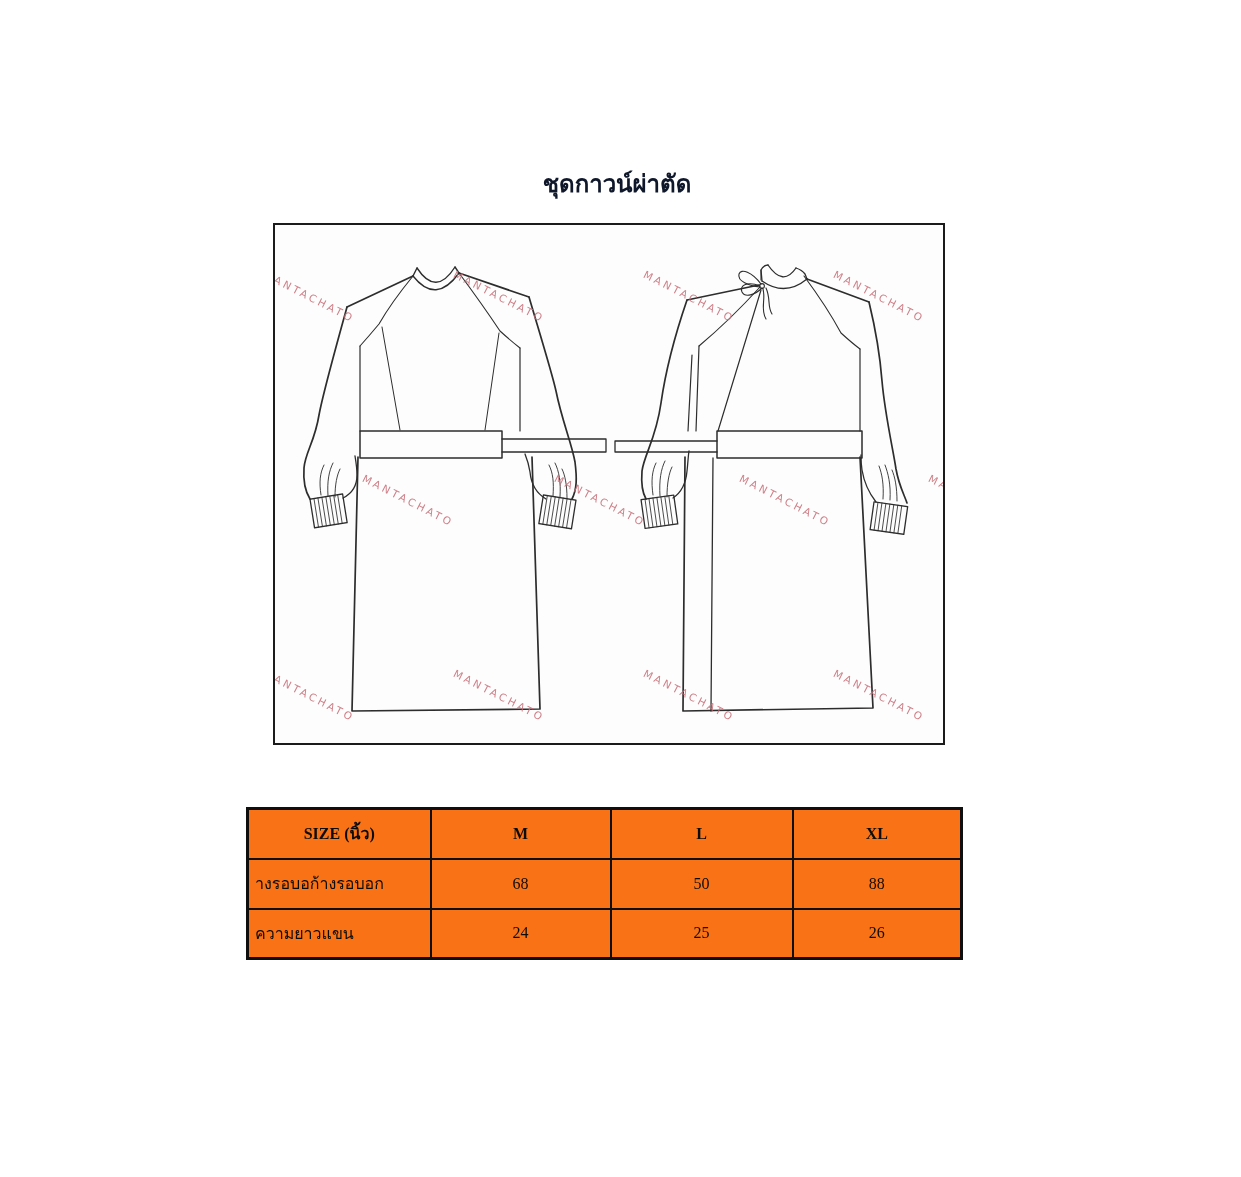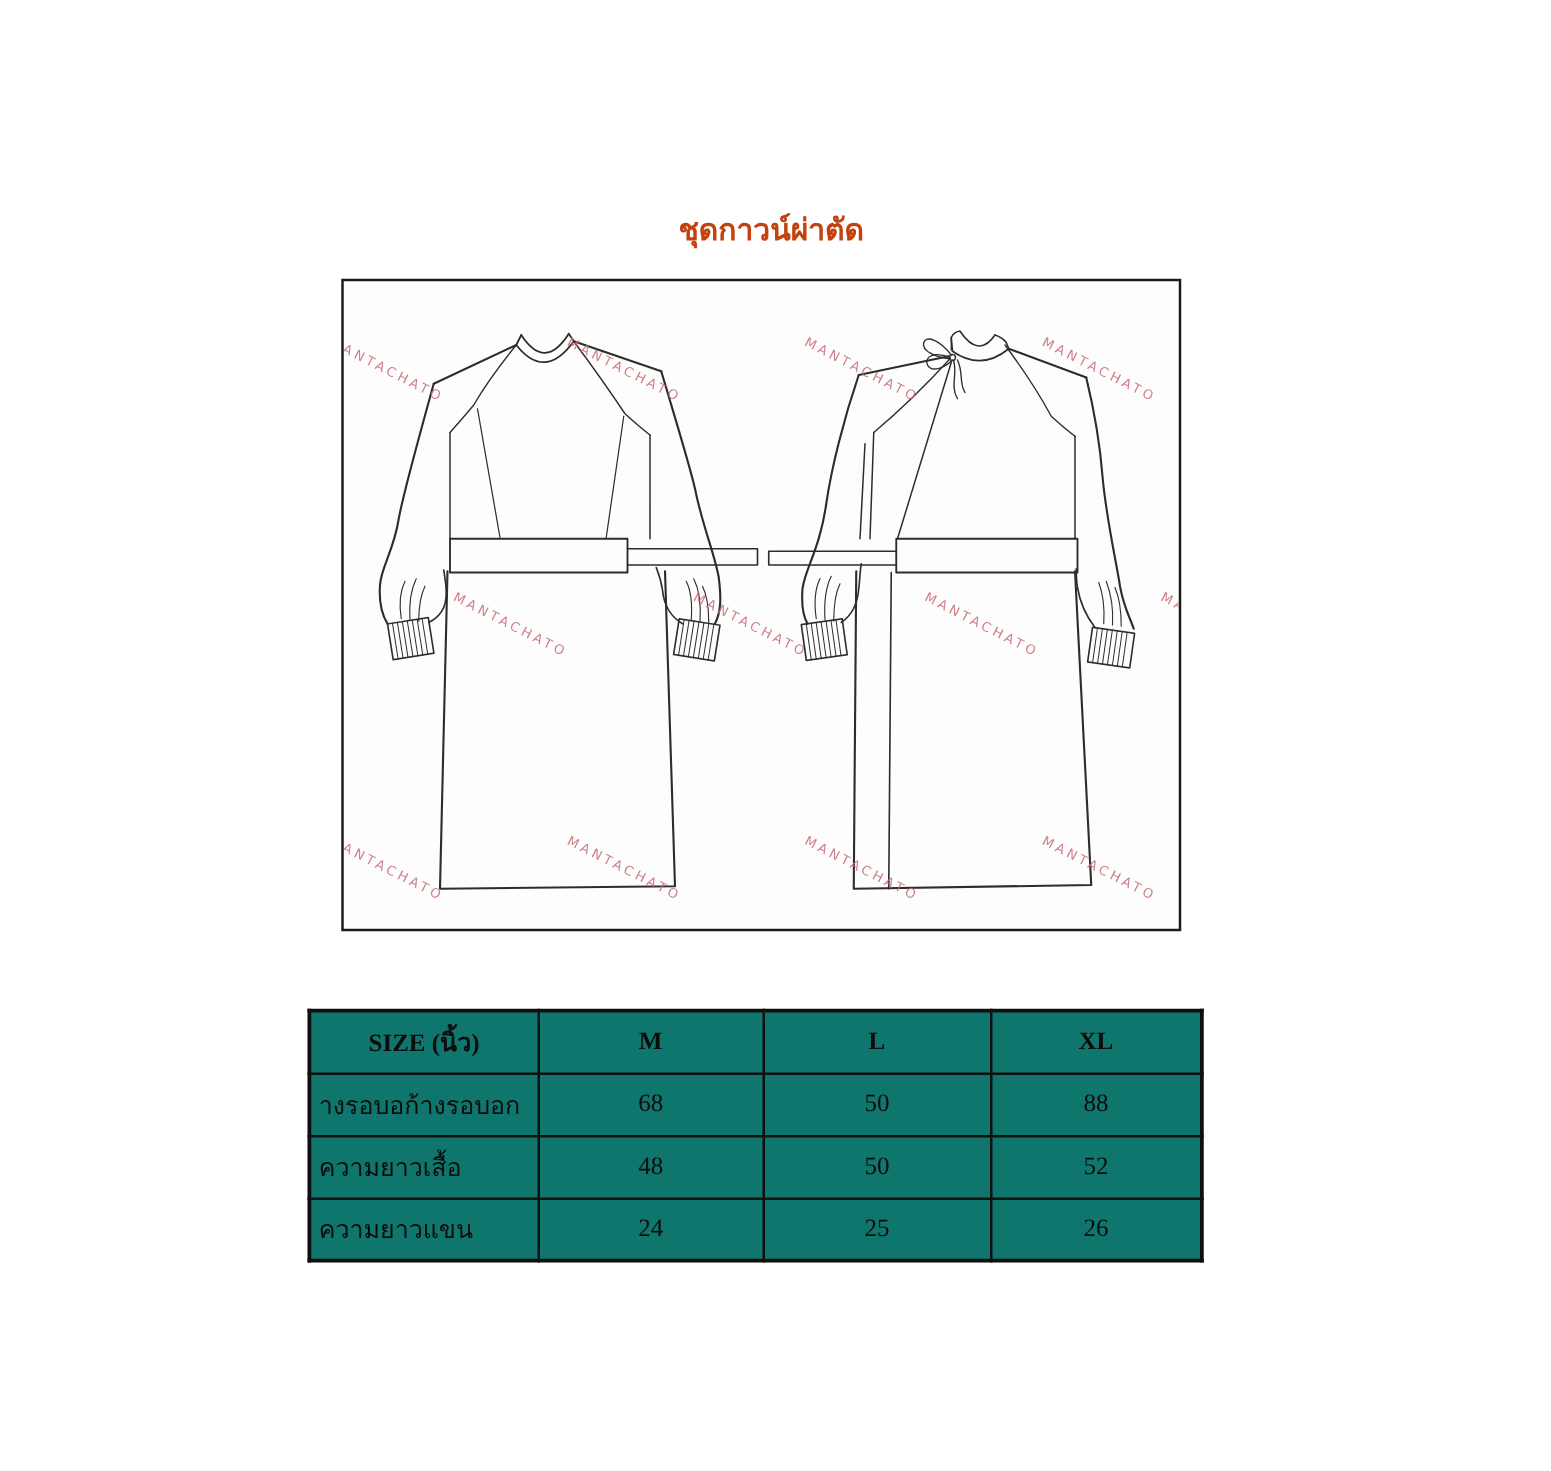--- a/index.html
+++ b/index.html
@@ -2,21 +2,21 @@
 <html><head>
 <meta charset="utf-8">
 <style>
   html,body{margin:0;padding:0;background:#ffffff;}
   .page{
     position:relative;width:1241px;height:1177px;background:#ffffff;overflow:hidden;
     font-family:"Liberation Serif","DejaVu Serif",serif;color:#111;
   }
   .title{
     position:absolute;left:0;top:164px;width:1234px;margin:0;
-    text-align:center;font-size:24px;font-weight:bold;color:#c2410c;
+    text-align:center;font-size:24px;font-weight:bold;color:#0f172a;
     font-family:"Liberation Serif","DejaVu Serif",serif;
   }
   .drawing-box{
     position:absolute;left:273px;top:223px;width:668px;height:518px;
     border:2px solid #1b1b1b;background:#fdfdfd;overflow:hidden;
   }
   .drawing-box svg{position:absolute;left:0;top:0;}
   .wm-layer{position:absolute;left:0;top:0;width:100%;height:100%;pointer-events:none;z-index:3;}
   .wm{
     position:absolute;white-space:nowrap;
@@ -24,22 +24,22 @@
     font-size:10.5px;font-weight:500;letter-spacing:2.8px;
     transform:rotate(27deg);transform-origin:0 0;opacity:.88;
   }
   .size-table{
     position:absolute;left:246px;top:807px;width:714px;
     border-collapse:collapse;table-layout:fixed;
     font-family:"Liberation Serif","DejaVu Serif",serif;
   }
   .size-table th,.size-table td{
     border:2px solid #0f0f0f;height:50px;box-sizing:border-box;
-    text-align:center;vertical-align:middle;font-size:20px;padding:0;
-    background:#0f766e;color:#0c0c0c;
+    text-align:center;vertical-align:middle;font-size:16px;padding:0;
+    background:#f97316;color:#0c0c0c;
   }
   .size-table{border:3px solid #0f0f0f;}
   .size-table th{font-weight:bold;}
   .size-table td.label{text-align:left;padding-left:6px;}
   .size-table col.c1{width:183px;}
   .size-table col.c2{width:180px;}
   .size-table col.c3{width:182px;}
   .size-table col.c4{width:169px;}
 </style>
 </head>
@@ -177,26 +177,20 @@
         </tr>
     </thead>
     <tbody>
         <tr>
           <td class="label">างรอบอก้างรอบอก</td>
           <td>68</td>
           <td>50</td>
           <td>88</td>
         </tr>
         <tr>
-          <td class="label">ความยาวเสื้อ</td>
-          <td>48</td>
-          <td>50</td>
-          <td>52</td>
-        </tr>
-        <tr>
           <td class="label">ความยาวแขน</td>
           <td>24</td>
           <td>25</td>
           <td>26</td>
         </tr>
       </tbody>
   </table>
 
 </div>
 

